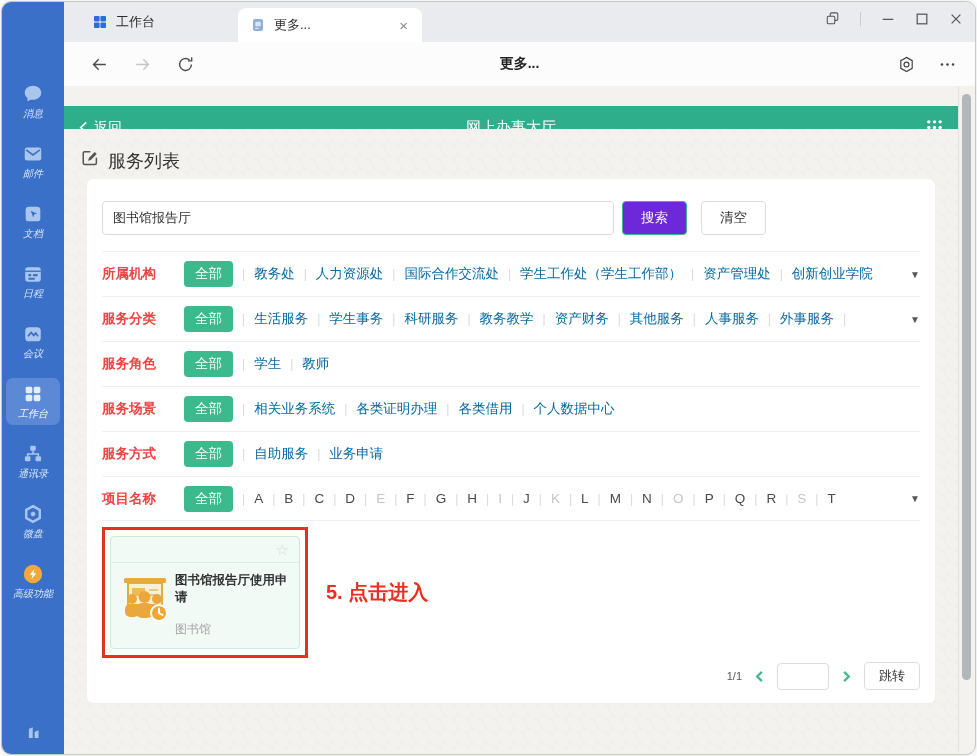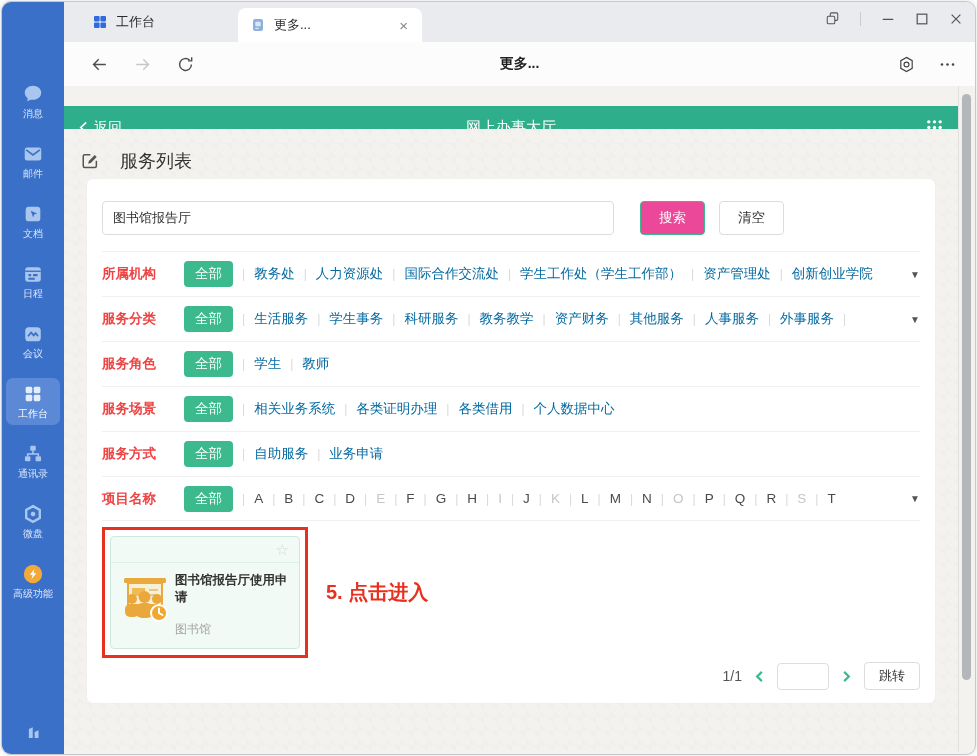--- a/index.html
+++ b/index.html
@@ -1,20 +1,20 @@
 <!DOCTYPE html>
 <html><head>
 <meta charset="utf-8">
 <style>
   * { margin:0; padding:0; box-sizing:border-box; }
   html,body { width:977px; height:756px; background:#fff; font-family:"Liberation Sans","DejaVu Sans",sans-serif; }
   .window { position:absolute; left:1px; top:1px; width:975px; height:754px; border:1px solid #c8c8c8; border-radius:10px; overflow:hidden; background:#f3f2ee; box-shadow:0 0 6px rgba(0,0,0,.12); }
 
   
-  .sidebar { position:absolute; left:0; top:0; bottom:0; width:62px; background:#3a70c8; }
+  .sidebar { position:absolute; left:0; top:0; bottom:0; width:62px; background:#3a70c8;font-style:italic; }
   .sidebar-nav { display:flex; flex-direction:column; align-items:center; padding-top:76px; gap:13px; }
   .side-item { width:54px; padding:5px 0 4px; border-radius:7px; display:flex; flex-direction:column; align-items:center; gap:2px; cursor:pointer; }
   .side-item.active { background:#5c89d6; }
   .side-label { font-size:10px; color:#d9e6fa; white-space:nowrap; }
   .side-item.active .side-label { color:#ffffff; }
   .icn { display:inline-flex; line-height:0; }
   .sidebar-bottom { position:absolute; bottom:12px; left:0; width:62px; display:flex; justify-content:center; }
 
   
   .main { position:absolute; left:62px; top:0; right:0; bottom:0; }
@@ -39,28 +39,28 @@
   .scroll-region { position:absolute; top:84px; left:0; right:17px; bottom:0; }
   .app-header { position:relative; height:43px; background:#2fae8c; display:flex; align-items:center;margin-top:20px; }
   .back-btn { display:flex; align-items:center; gap:5px; margin-left:14px; color:#fff; font-size:14px; cursor:pointer; }
   .app-title { position:absolute; left:0; right:0; text-align:center; color:#fff; font-size:15px; pointer-events:none;font-family:Liberation Serif, serif; }
   .apps-grid { position:absolute; right:15px; top:13px; cursor:pointer; }
 
   
   .content { position:absolute; top:43px; left:0; right:0; bottom:0; background:#f3f2ee;
     background-image:linear-gradient(45deg, rgba(0,0,0,.012) 25%, transparent 25%, transparent 75%, rgba(0,0,0,.012) 75%);
     background-size:14px 14px; }
-  .page-title { display:flex; align-items:center; gap:21px; margin:20px 0 0 17px; font-size:18px; color:#333; }
+  .page-title { display:flex; align-items:flex-start; gap:9px; margin:20px 0 0 17px; font-size:18px; color:#333; }
 
   .panel { position:absolute; left:23px; top:50px; width:848px; height:524px; background:#fff; border-radius:6px; box-shadow:0 0 2px rgba(0,0,0,.04); }
 
   .search-row { display:flex; align-items:center; padding:22px 15px 16px; }
   .search-input { width:512px; height:34px; border:1px solid #dcdcdc; border-radius:4px; padding:0 10px; font-size:13px; color:#333; outline:none; font-family:inherit; }
   .btn { height:34px; padding:0 18px; border-radius:4px; font-size:13.5px; cursor:pointer; font-family:inherit; }
-  .btn-primary { background:#ec4899; border:1px solid #3cb98d; color:#fff; margin-left:26px; }
+  .btn-primary { background:#6d28d9; border:1px solid #3cb98d; color:#fff; margin-left:8px; }
   .btn-plain { background:#fff; border:1px solid #dcdcdc; color:#333; margin-left:14px; }
 
   .filter-row { display:flex; align-items:center; min-height:45px; margin:0 15px; border-top:1px solid #f0f0ee; }
   .filters { }
   .filters .filter-row:last-child { border-bottom:1px solid #f0f0ee;align-items:center; }
   .f-label { width:82px; flex:0 0 82px; font-weight:bold; font-size:13.5px; color:#ef4444; }
   .f-pill { background:#3cb98d; color:#fff; border-radius:4px; padding:4px 11px; font-size:13.5px; cursor:pointer; }
   .f-opts { display:flex; align-items:center; flex:1; overflow:hidden; white-space:nowrap; }
   .sep { color:#d9d9d9; margin:0 9px; font-size:12px; }
   .f-opt { color:#0369a1; font-size:13.5px; cursor:pointer; }
@@ -75,21 +75,21 @@
   .card-top { height:26px; display:flex; justify-content:flex-end; align-items:center; padding:0 10px; border-bottom:1px solid #ddeee5; }
   .star { color:#c9ded4; font-size:15px; cursor:pointer; line-height:1; }
   .card-body { display:flex; gap:4px; padding:9px 8px 0 8px;font-family:Liberation Serif, serif; }
   .card-texts { display:flex; flex-direction:column; }
   .card-title { font-size:12.5px; font-weight:bold; color:#333; line-height:1.35; }
   .card-org { margin-top:15px; font-size:12px; color:#a5a5a5; }
   .annotation-text { margin-left:18px; color:#e8301f; font-size:20px; font-weight:bold; }
 
   
   .pagination { position:absolute; right:15px; bottom:13px; display:flex; align-items:center; gap:11px; }
-  .page-info { font-size:14px; color:#555; }
+  .page-info { font-size:11px; color:#555; }
   .pg-chev { display:inline-flex; cursor:pointer; line-height:0; }
   .page-input { width:52px; height:27px; border:1px solid #ddd; border-radius:4px; outline:none; padding:0 6px; font-size:13px; font-family:inherit; }
   .btn-jump { height:28px; padding:0 14px; background:#fff; border:1px solid #dcdcdc; border-radius:4px; font-size:13px; color:#333; cursor:pointer; font-family:inherit; }
 
   
   .scrollbar { position:absolute; right:1px; top:84px; bottom:2px; width:16px; background:#f3f2ee; border-left:1px solid #e2e1dd; }
   .scroll-thumb { position:absolute; top:8px; left:3px; width:9px; height:88%; background:#b4b7ba; border-radius:5px; cursor:pointer; }
 </style>
 </head>
 <body>

